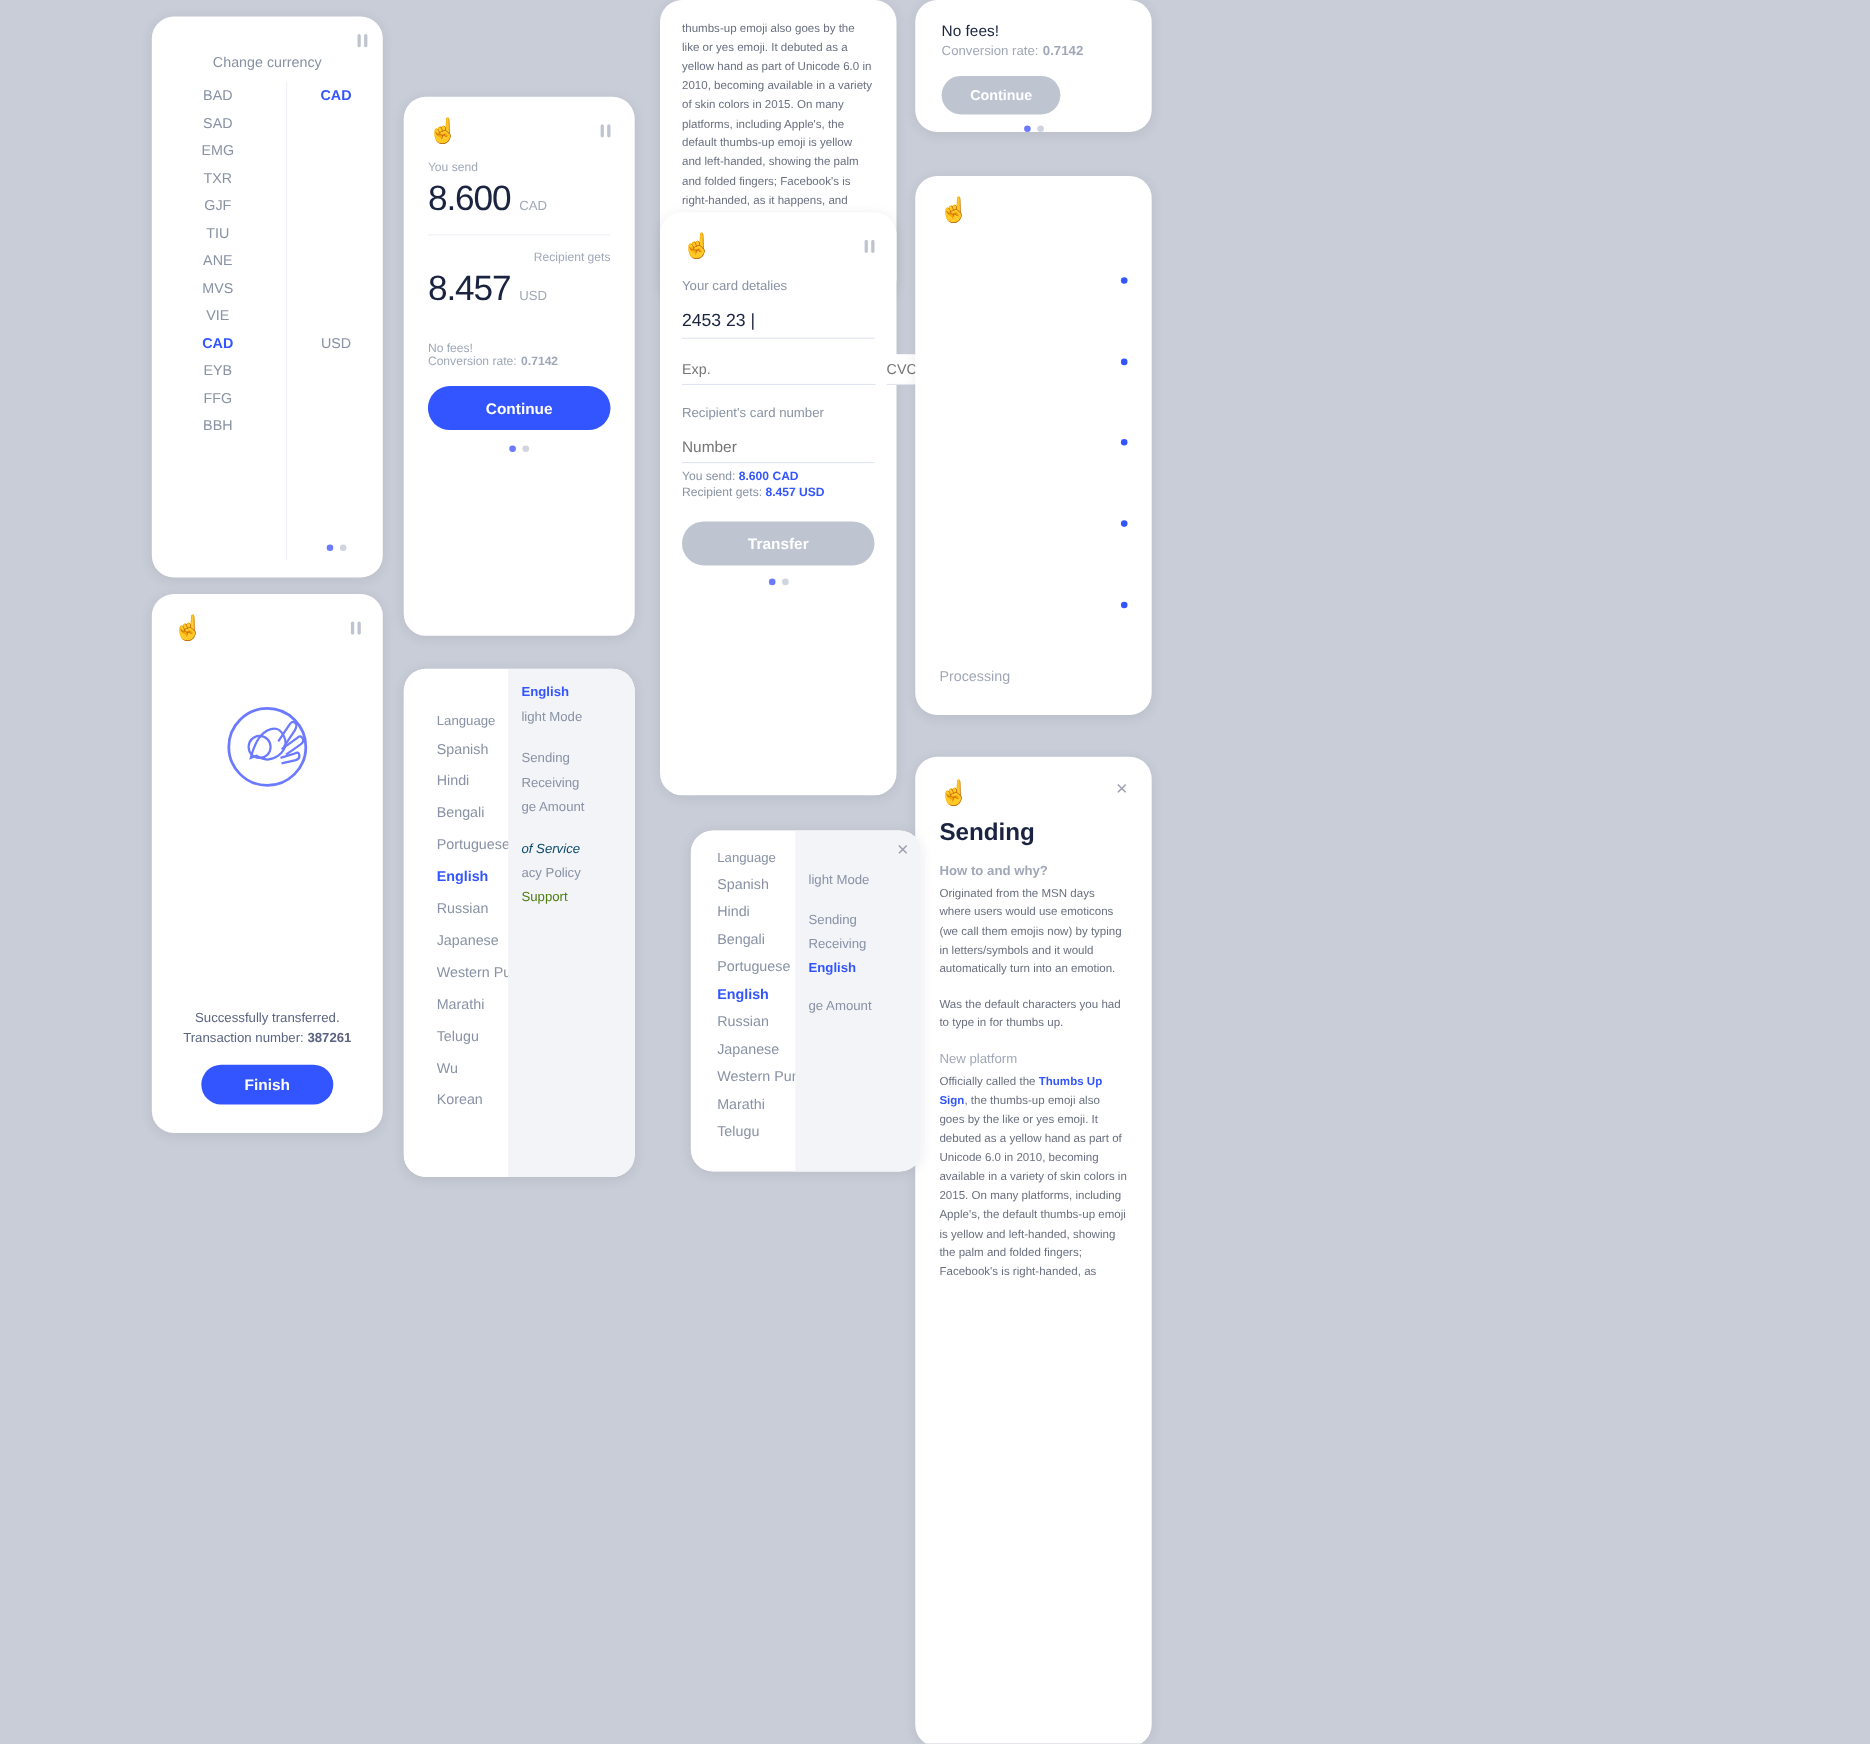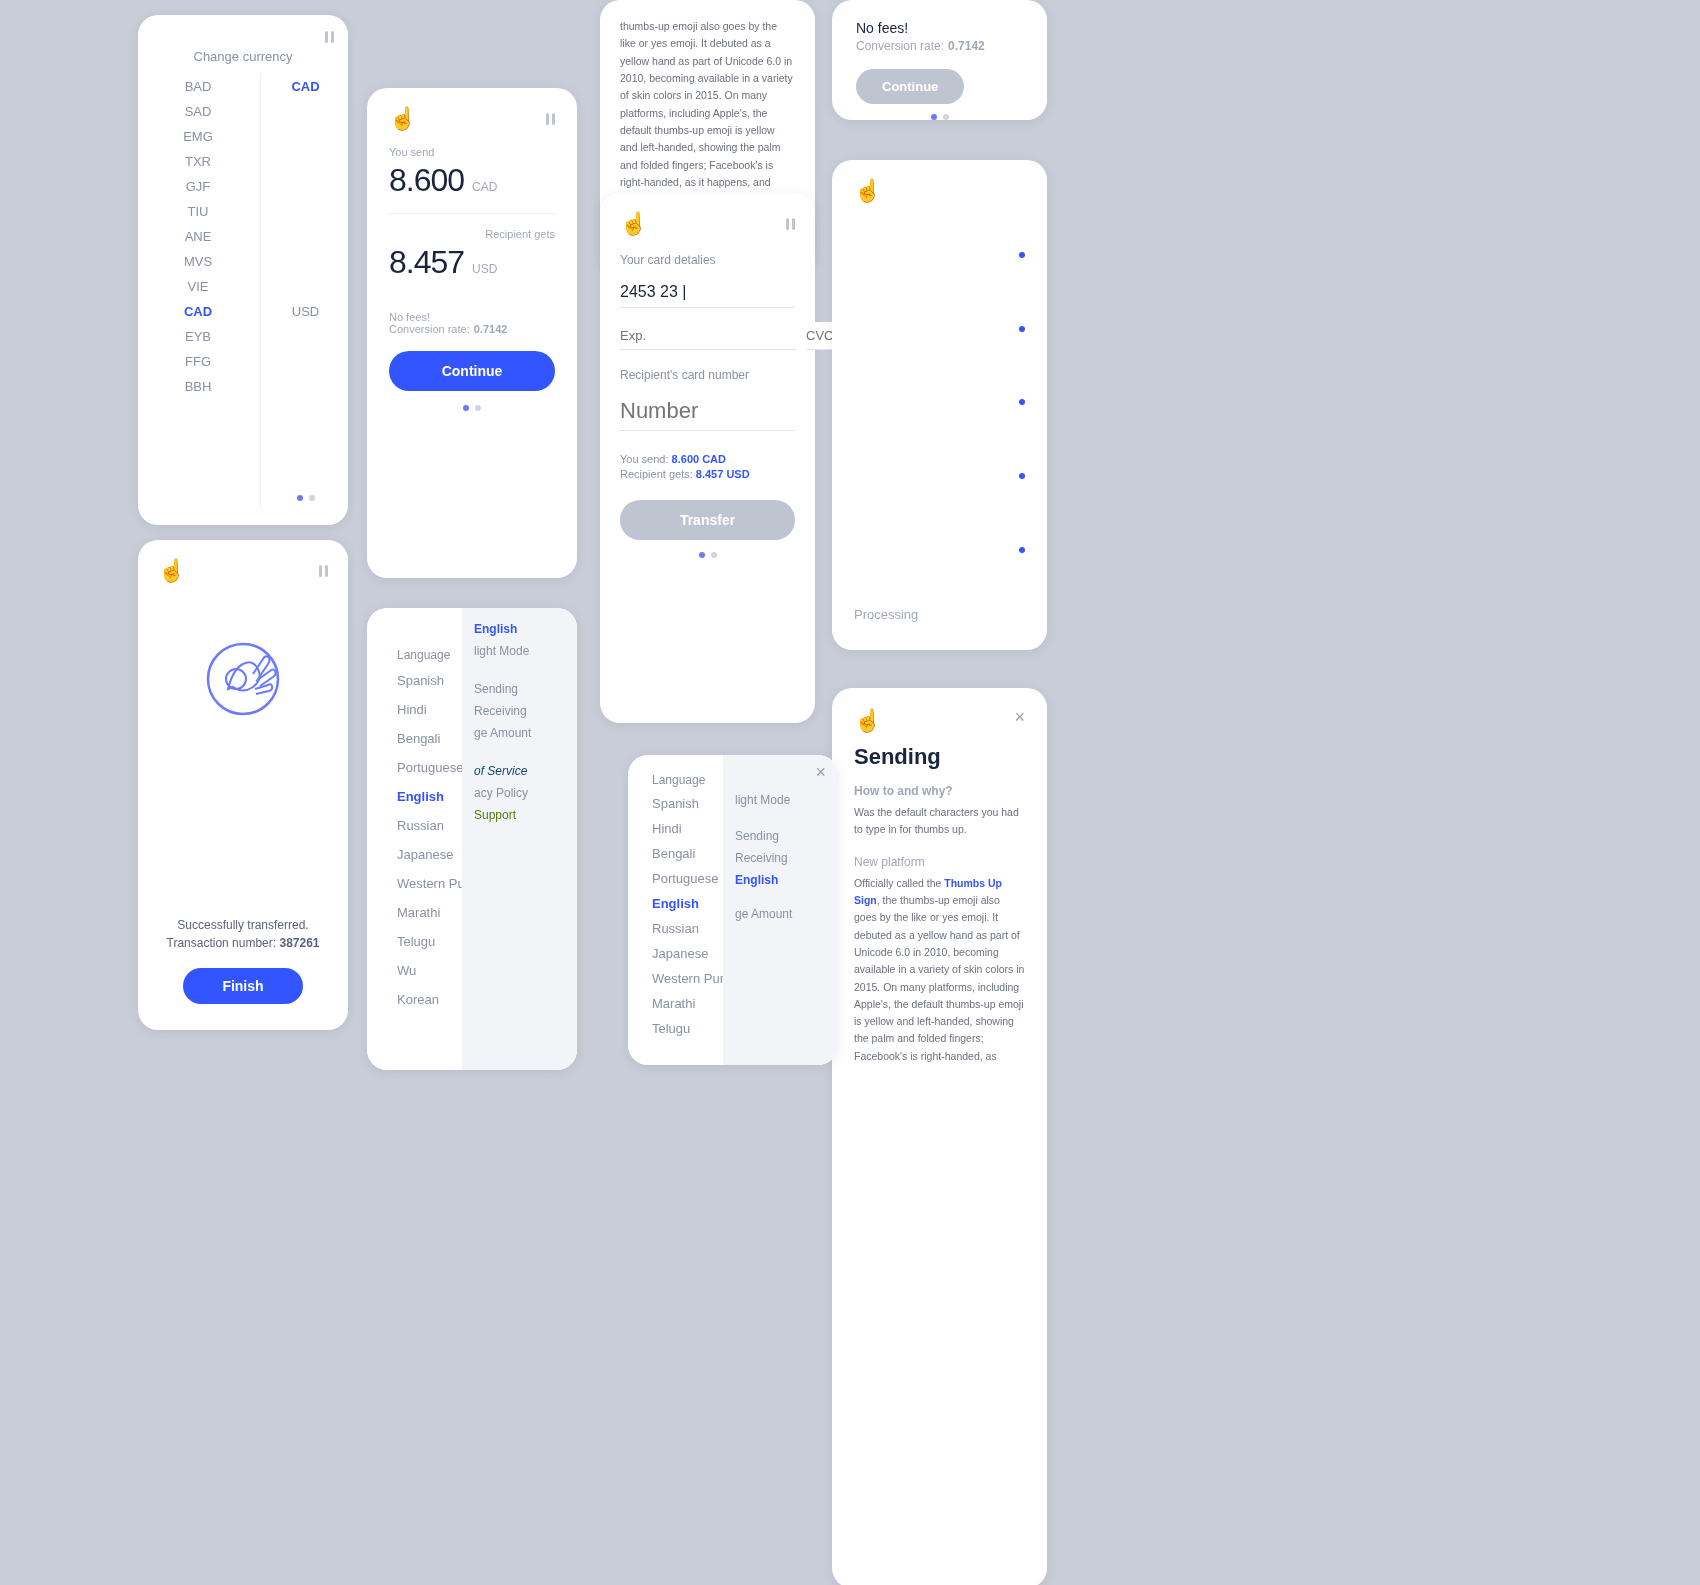--- a/index.html
+++ b/index.html
@@ -338,21 +338,21 @@
       <div class="pause-bar"></div>
     </div>
   </div>
   <div style="font-size:12px;color:#8892a4;margin-bottom:10px;">Your card detalies</div>
   <input class="card-number-input" type="text" value="2453 23 |" style="font-size: 16px; color: rgb(26, 35, 64); border-top: none; border-right: none; border-left: none; border-image: initial; border-bottom: 1px solid rgb(224, 228, 240); width: 100%; outline: none; padding: 6px 0px; margin-bottom: 14px;">
   <div style="display:flex;gap:10px;margin-bottom:18px;">
     <input class="card-input-half" type="text" placeholder="Exp." style="flex: 1 1 0%; border-top: none; border-right: none; border-left: none; border-image: initial; border-bottom: 1px solid rgb(224, 228, 240); font-size: 13px; color: rgb(160, 168, 184); padding: 6px 0px; outline: none;">
     <input class="card-input-half" type="text" placeholder="CVC" style="flex: 1 1 0%; border-top: none; border-right: none; border-left: none; border-image: initial; border-bottom: 1px solid rgb(224, 228, 240); font-size: 13px; color: rgb(160, 168, 184); padding: 6px 0px; outline: none;">
   </div>
   <div style="font-size:12px;color:#8892a4;margin-bottom:10px;">Recipient's card number</div>
-  <input type="text" placeholder="Number" style="width: 100%; border-top: none; border-right: none; border-left: none; border-image: initial; border-bottom: 1px solid rgb(224, 228, 240); font-size: 22px; color: rgb(192, 200, 216); padding: 6px 0px; outline: none; margin-bottom: 22px; font-weight: 300;">
+  <input type="text" placeholder="Number" style="width: 100%; border-top: none; border-right: none; border-left: none; border-image: initial; border-bottom: 1px solid rgb(224, 228, 240); font-size: 14px; color: rgb(192, 200, 216); padding: 6px 0px; outline: none; margin-bottom: 6px; font-weight: 300;">
   <div style="font-size:11px;color:#8892a4;margin-bottom:3px;">
     <span>You send:</span>
     <span style="color:#3355ff;font-weight:600;">8.600 CAD</span>
   </div>
   <div style="font-size:11px;color:#8892a4;margin-bottom:20px;">
     <span>Recipient gets:</span>
     <span style="color:#3355ff;font-weight:600;">8.457 USD</span>
   </div>
   <button class="btn-gray" style="width:100%;padding:12px 0;">Transfer</button>
   <div class="dot-nav" style="margin-top:12px;">
@@ -392,20 +392,21 @@
   <div style="font-size:13px;color:#a0a8b8;margin-bottom:10px;">Processing</div>
 </div>
 
 <div class="card" style="left:832px;top:688px;width:215px;height:900px;padding:20px 22px;">
   <div style="display:flex;justify-content:space-between;align-items:flex-start;margin-bottom:10px;">
     <div class="touch-icon">☝</div>
     <button class="close-icon-btn">×</button>
   </div>
   <div style="font-size:22px;font-weight:700;color:#1a2340;margin-bottom:14px;">Sending</div>
   <div style="font-size:12px;color:#a0a8b8;font-weight:600;margin-bottom:6px;">How to and why?</div>
+  <p style="font-size:10.5px;color:#6a7080;line-height:1.65;margin-bottom:14px;">Originated from the MSN days where users would use emoticons (we call them emojis now) by typing in letters/symbols and it would automatically turn into an emotion.</p>
   <p style="font-size:10.5px;color:#6a7080;line-height:1.65;margin-bottom:16px;">Was the default characters you had to type in for thumbs up.</p>
   <div style="font-size:12px;color:#a0a8b8;font-weight:400;margin-bottom:6px;">New platform</div>
   <p style="font-size:10.5px;color:#6a7080;line-height:1.65;">
     Officially called the <span style="color:#3355ff;font-weight:600;">Thumbs Up Sign</span>, the thumbs-up emoji also goes by the like or yes emoji. It debuted as a yellow hand as part of Unicode 6.0 in 2010, becoming available in a variety of skin colors in 2015. On many platforms, including Apple's, the default thumbs-up emoji is yellow and left-handed, showing the palm and folded fingers; Facebook's is right-handed, as
   </p>
 </div>
 
 <div class="card" style="left:628px;top:755px;width:210px;height:310px;padding:0;overflow:hidden;position:absolute;">
   <div style="position:absolute;left:0;top:0;width:100%;height:100%;background:#fff;border-radius:20px;">
     <div style="font-size:12px;color:#8892a4;padding:18px 0 4px 24px;">Language</div>

